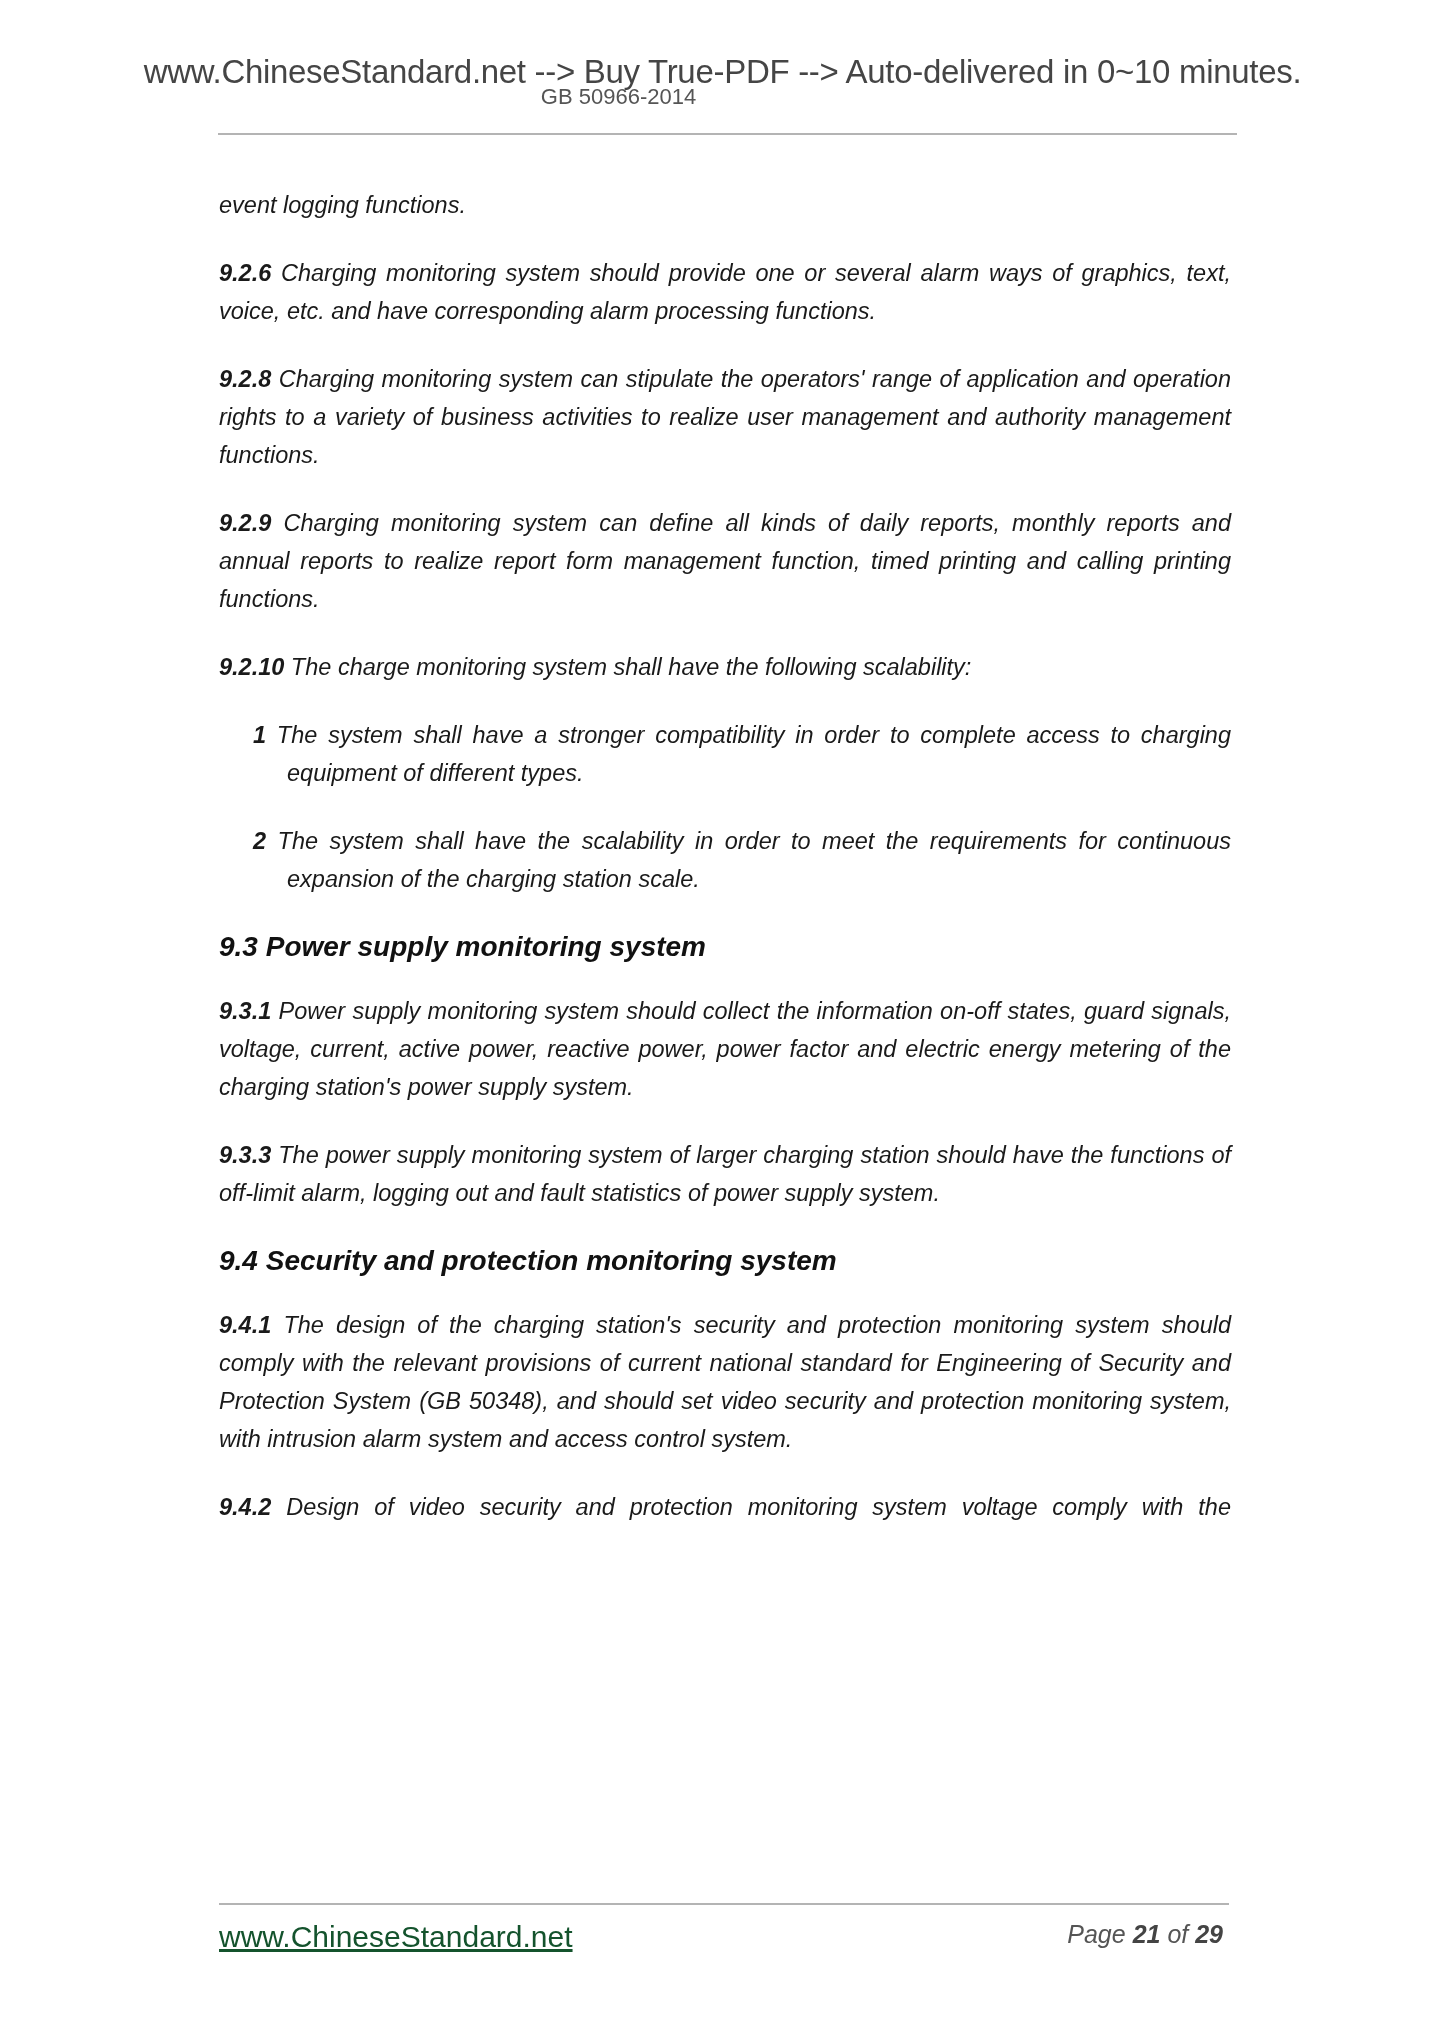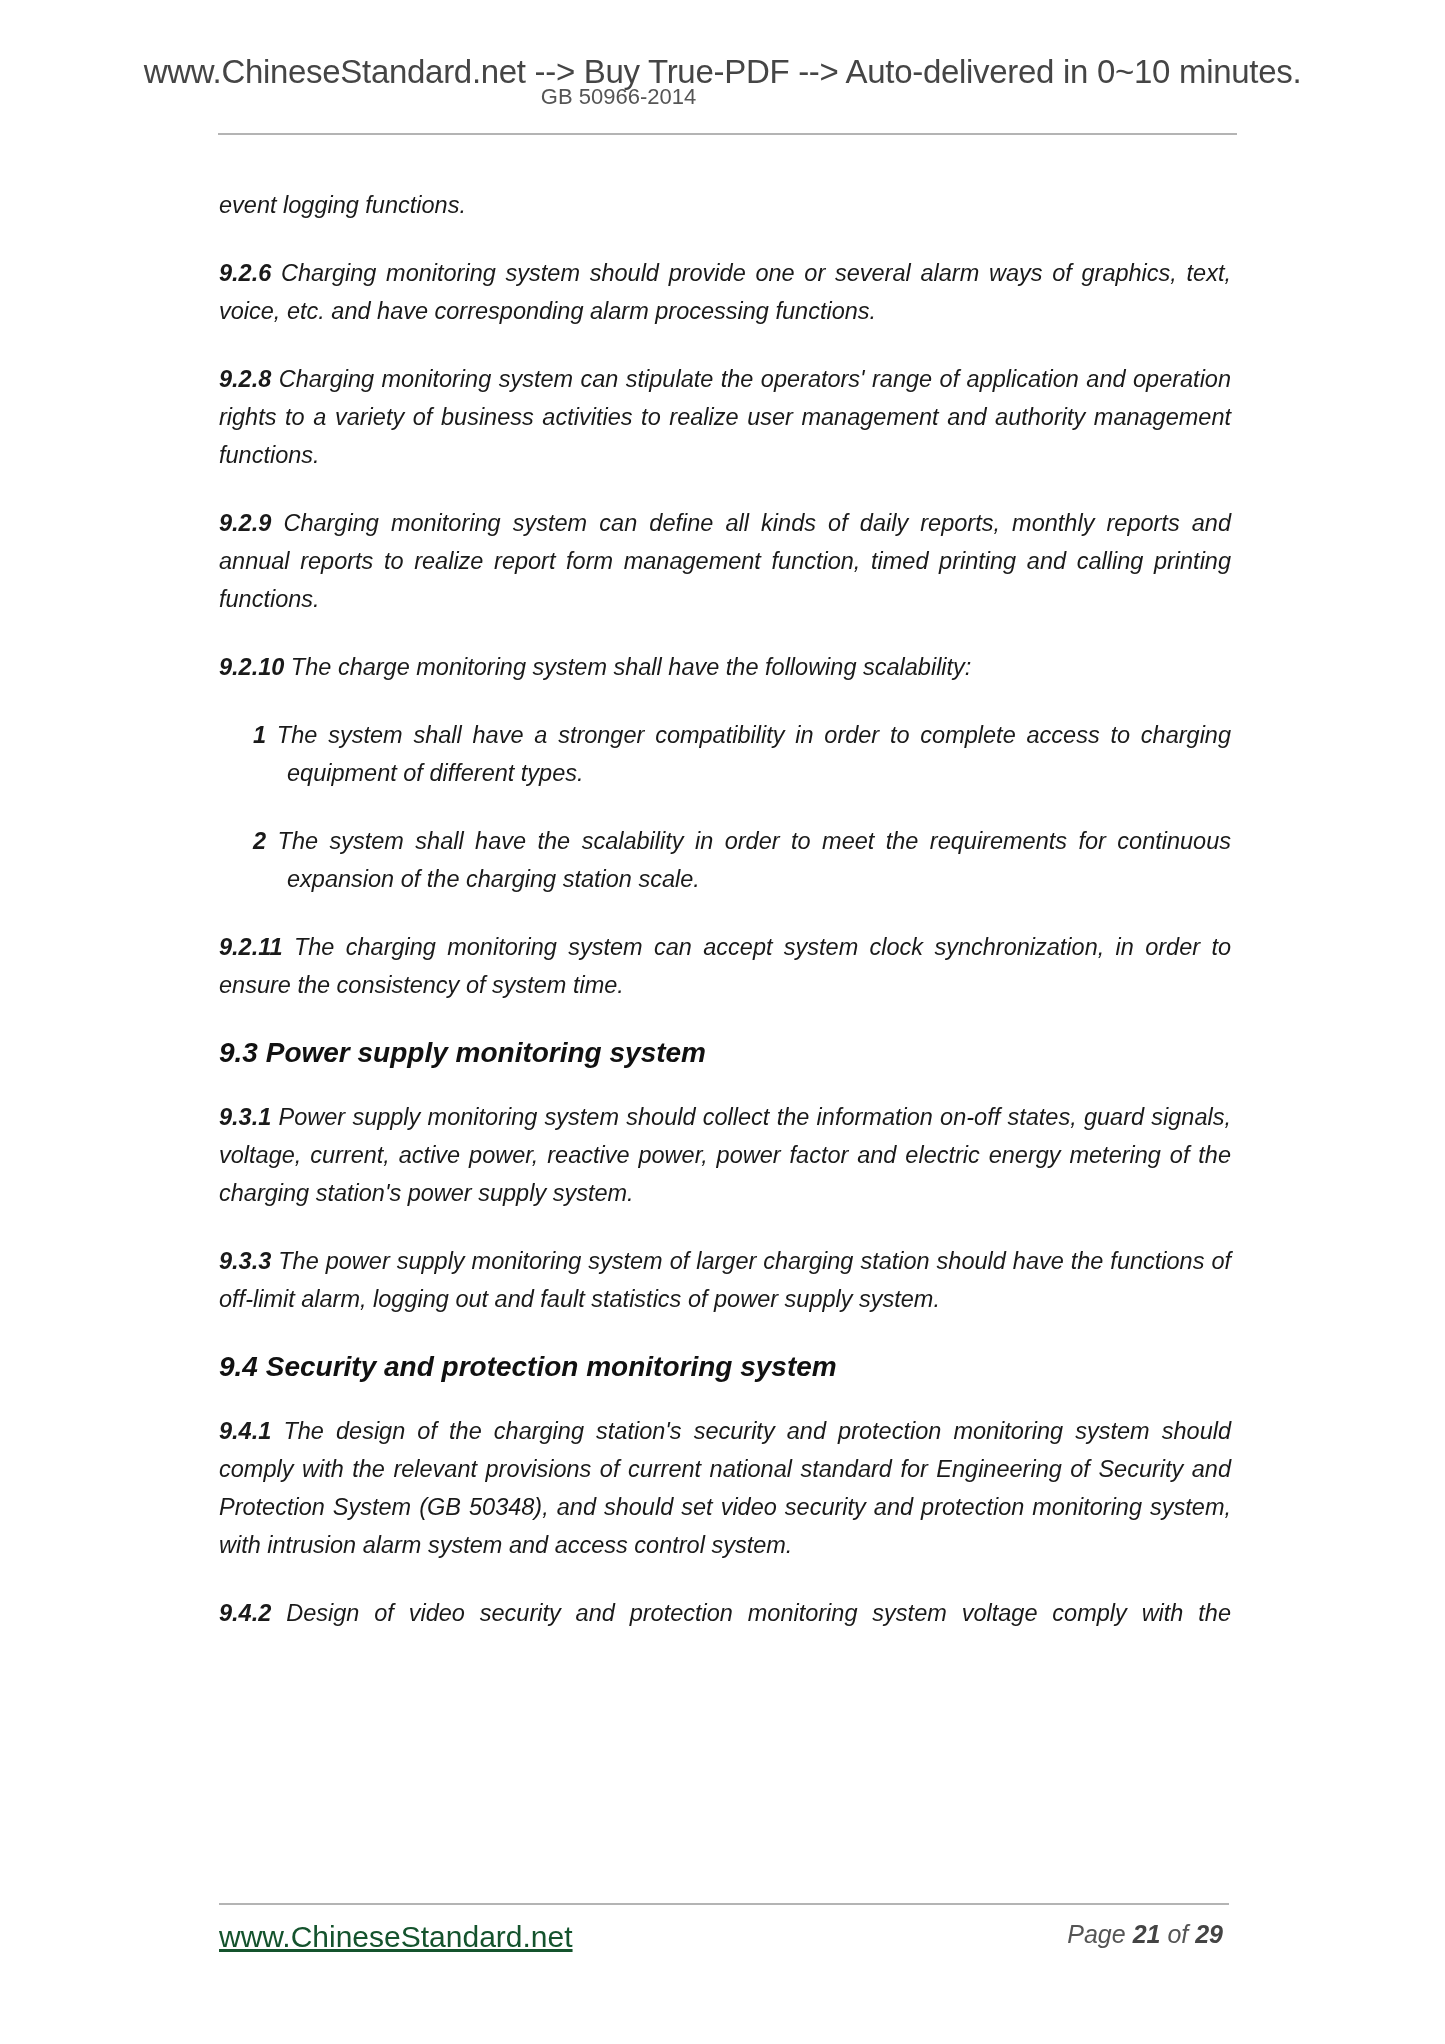--- a/index.html
+++ b/index.html
@@ -28,21 +28,20 @@
 <div class="hdr-rule"></div>
 
 <div class="content">
   <p>event logging functions.</p>
   <p><b>9.2.6</b><span> Charging monitoring system should provide one or several alarm ways of graphics, text, voice, etc. and have corresponding alarm processing functions.</span></p>
   <p><b>9.2.8</b><span> Charging monitoring system can stipulate the operators' range of application and operation rights to a variety of business activities to realize user management and authority management functions.</span></p>
   <p><b>9.2.9</b><span> Charging monitoring system can define all kinds of daily reports, monthly reports and annual reports to realize report form management function, timed printing and calling printing functions.</span></p>
   <p><b>9.2.10</b><span> The charge monitoring system shall have the following scalability:</span></p>
   <p class="li"><b>1</b><span> The system shall have a stronger compatibility in order to complete access to charging equipment of different types.</span></p>
   <p class="li"><b>2</b><span> The system shall have the scalability in order to meet the requirements for continuous expansion of the charging station scale.</span></p>
-  <p><b>9.2.11</b><span> The charging monitoring system can accept system clock synchronization, in order to ensure the consistency of system time.</span></p>
   <h2>9.3 Power supply monitoring system</h2>
   <p><b>9.3.1</b><span> Power supply monitoring system should collect the information on-off states, guard signals, voltage, current, active power, reactive power, power factor and electric energy metering of the charging station's power supply system.</span></p>
   <p><b>9.3.3</b><span> The power supply monitoring system of larger charging station should have the functions of off-limit alarm, logging out and fault statistics of power supply system.</span></p>
   <h2>9.4 Security and protection monitoring system</h2>
   <p><b>9.4.1</b><span> The design of the charging station's security and protection monitoring system should comply with the relevant provisions of current national standard for Engineering of Security and Protection System (GB 50348), and should set video security and protection monitoring system, with intrusion alarm system and access control system.</span></p>
   <p style="text-align:justify;text-align-last:justify;"><b>9.4.2</b><span> Design of video security and protection monitoring system voltage comply with the</span></p>
 </div>
 
 <div class="ftr-rule"></div>
 <a class="ftr-link">www.ChineseStandard.net</a>

